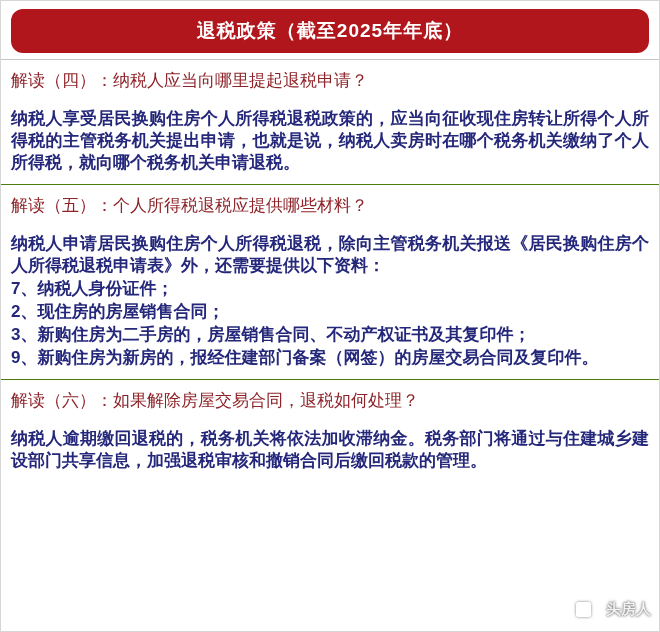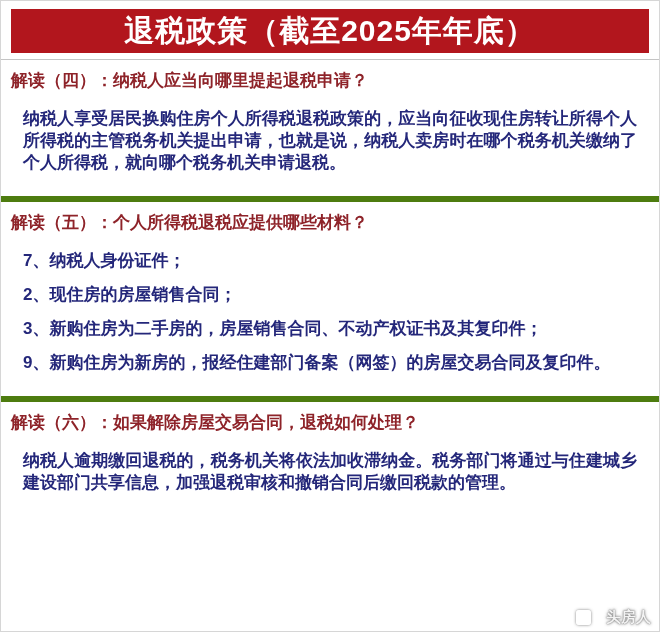--- a/index.html
+++ b/index.html
@@ -16,57 +16,58 @@
     background: #ffffff;
     border: 1px solid #d6d6d6;
     overflow: hidden;
   }
   .banner {
     margin: 8px 10px 6px 10px;
     height: 44px;
     background: #b2161d;
     color: #ffffff;
     font-weight: 700;
-    font-size: 30px;
+    font-size: 19px;
     letter-spacing: 1px;
     display: flex;
     align-items: center;
     justify-content: center;
+    border-radius: 12px;
   }
   .content {
     border-top: 1px solid #c4c4c4;
   }
   .sec {
     padding: 10px 10px;
   }
   .sec + .sec {
-    border-top: 6px solid #4d7c0f;
+    border-top: 1px solid #4d7c0f;
   }
   .sec-heading {
     margin: 0 0 16px 0;
     color: #8e2329;
     font-size: 17px;
-    font-weight: 700;
+    font-weight: 400;
     line-height: 22px;
   }
   .body-par {
-    margin: 12px;
+    margin: 0;
     color: #24277a;
     font-size: 17px;
     font-weight: 700;
     line-height: 22px;
     text-align: justify;
   }
   .body-par + .body-par {
     margin-top: 1px;
   }
   .watermark {
     position: absolute;
     right: 8px;
-    bottom: 4px;
+    bottom: 12px;
     display: flex;
     align-items: center;
     gap: 15px;
     color: rgba(255,255,255,0.92);
     font-size: 15px;
     font-weight: 700;
     text-shadow: 0 0 3px rgba(90,90,90,0.9), 0 0 1px rgba(90,90,90,0.9);
     pointer-events: none;
   }
   .wm-icon {
@@ -89,20 +90,21 @@
 
   <div class="content">
 
     <section class="sec">
       <h2 class="sec-heading">解读（四）：纳税人应当向哪里提起退税申请？</h2>
       <p class="body-par">纳税人享受居民换购住房个人所得税退税政策的，应当向征收现住房转让所得个人所得税的主管税务机关提出申请，也就是说，纳税人卖房时在哪个税务机关缴纳了个人所得税，就向哪个税务机关申请退税。</p>
     </section>
 
     <section class="sec">
       <h2 class="sec-heading">解读（五）：个人所得税退税应提供哪些材料？</h2>
+      <p class="body-par">纳税人申请居民换购住房个人所得税退税，除向主管税务机关报送《居民换购住房个人所得税退税申请表》外，还需要提供以下资料：</p>
       <p class="body-par">7、纳税人身份证件；</p>
       <p class="body-par">2、现住房的房屋销售合同；</p>
       <p class="body-par">3、新购住房为二手房的，房屋销售合同、不动产权证书及其复印件；</p>
       <p class="body-par">9、新购住房为新房的，报经住建部门备案（网签）的房屋交易合同及复印件。</p>
     </section>
 
     <section class="sec">
       <h2 class="sec-heading">解读（六）：如果解除房屋交易合同，退税如何处理？</h2>
       <p class="body-par">纳税人逾期缴回退税的，税务机关将依法加收滞纳金。税务部门将通过与住建城乡建设部门共享信息，加强退税审核和撤销合同后缴回税款的管理。</p>
     </section>

